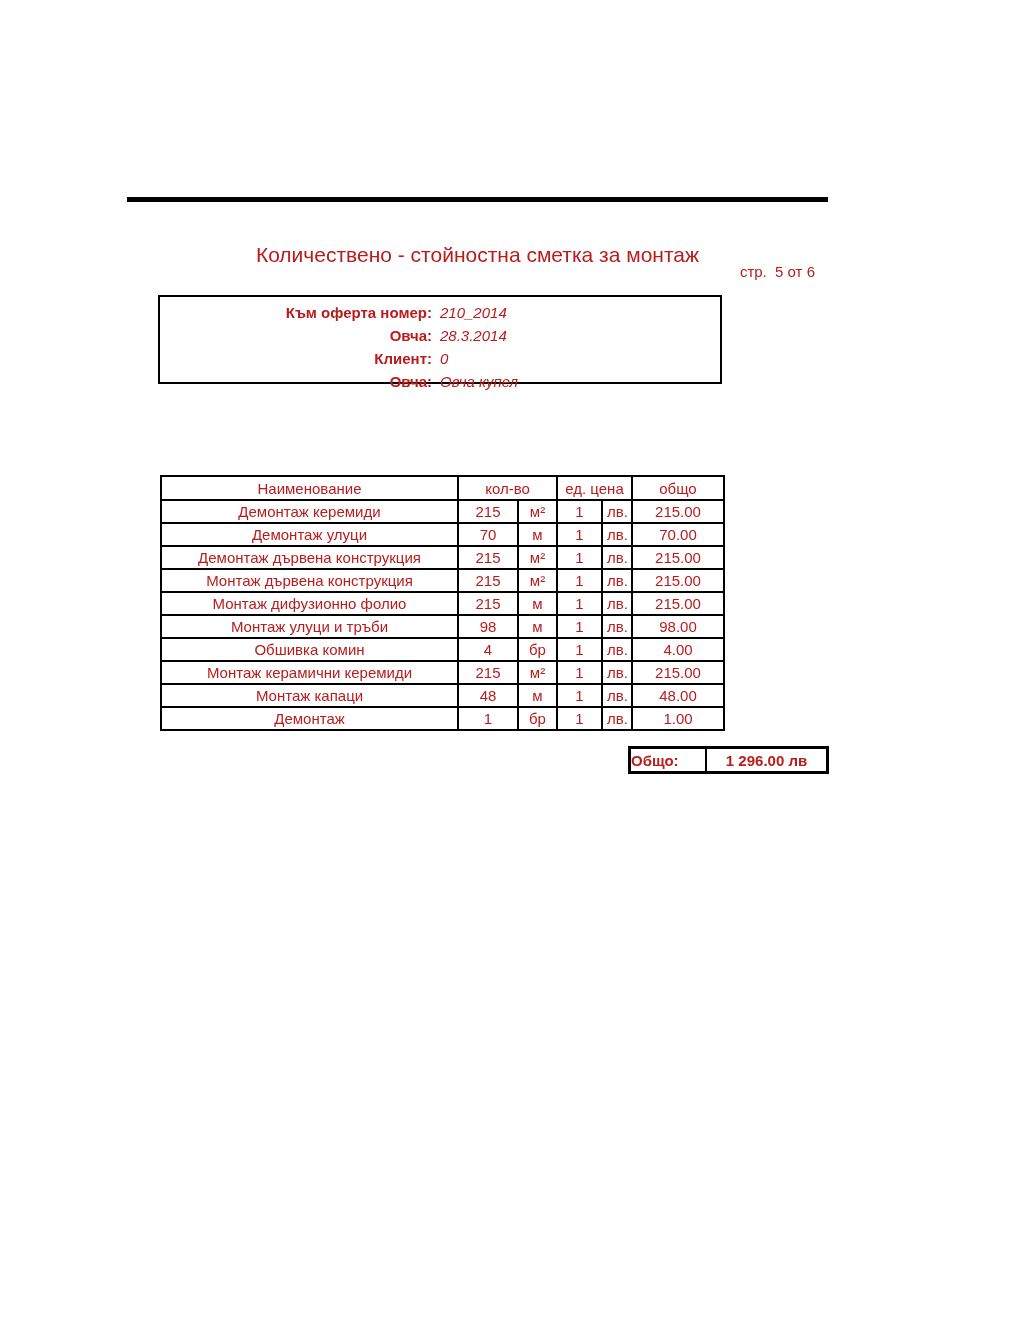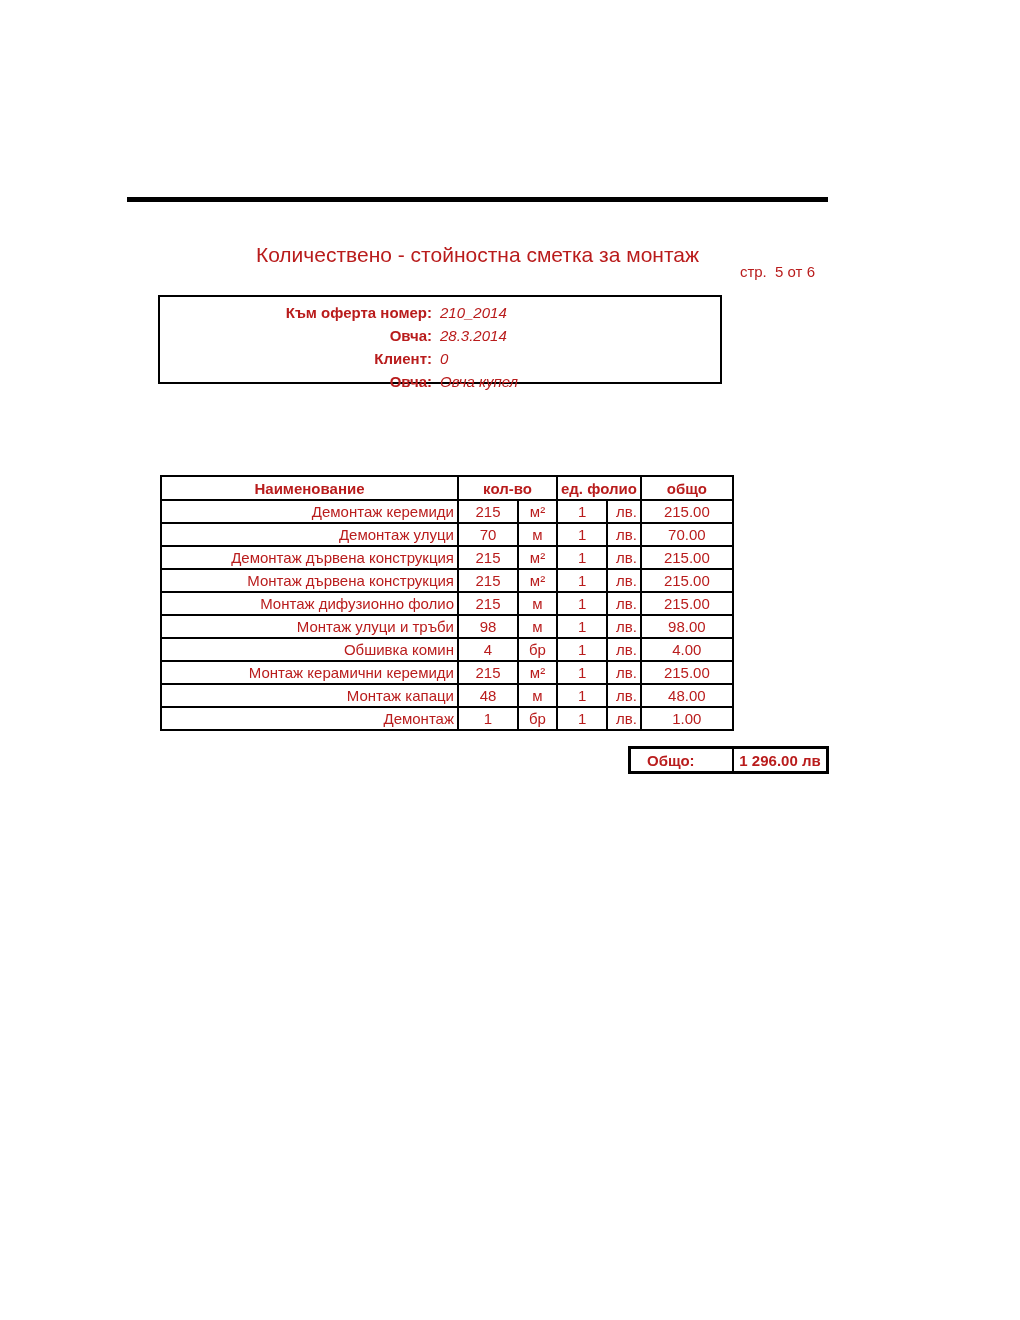--- a/index.html
+++ b/index.html
@@ -65,46 +65,46 @@
   }
   .items-table th, .items-table td {
     border: 2px solid #000;
     padding: 0 3px;
     height: 21px;
     line-height: 21px;
     overflow: hidden;
     white-space: nowrap;
   }
   .items-table th {
-    font-weight: bold;
+    font-weight: normal;
     text-align: center;
     height: 22px;
   }
-  .cell-name  { text-align: right; }
+  .cell-name  { text-align: center; }
   .cell-num   { text-align: center; }
   .cell-unit  { text-align: center; }
   .cell-price { text-align: center; }
   .cell-curr  { text-align: right; }
   .cell-total { text-align: center; border-radius: 11px; }
 
   .total-box {
     position: absolute;
     left: 628px; top: 746px;
     width: 201px; height: 28px;
     border: 3px solid #000;
     box-sizing: border-box;
     display: flex;
     font-size: 15px;
     font-weight: bold;
   }
   .total-label {
-    width: 103px;
+    width: 76px;
     border-right: 2px solid #000;
     box-sizing: border-box;
-    padding-left: 16px;
+    padding-left: 0;
     display: flex;
     align-items: center;
   }
   .total-value {
     flex: 1;
     display: flex;
     align-items: center;
     justify-content: center;
   }
 </style>
@@ -144,21 +144,21 @@
       <col style="width:60px">
       <col style="width:39px">
       <col style="width:45px">
       <col style="width:30px">
       <col style="width:92px">
     </colgroup>
     <thead>
       <tr>
         <th>Наименование</th>
         <th colspan="2">кол-во</th>
-        <th colspan="2">ед. фолио</th>
+        <th colspan="2">ед. цена</th>
         <th>общо</th>
       </tr>
     </thead>
     <tbody>
       <tr>
         <td class="cell-name">Демонтаж керемиди</td>
         <td class="cell-num">215</td>
         <td class="cell-unit">м²</td>
         <td class="cell-price">1</td>
         <td class="cell-curr">лв.</td>

